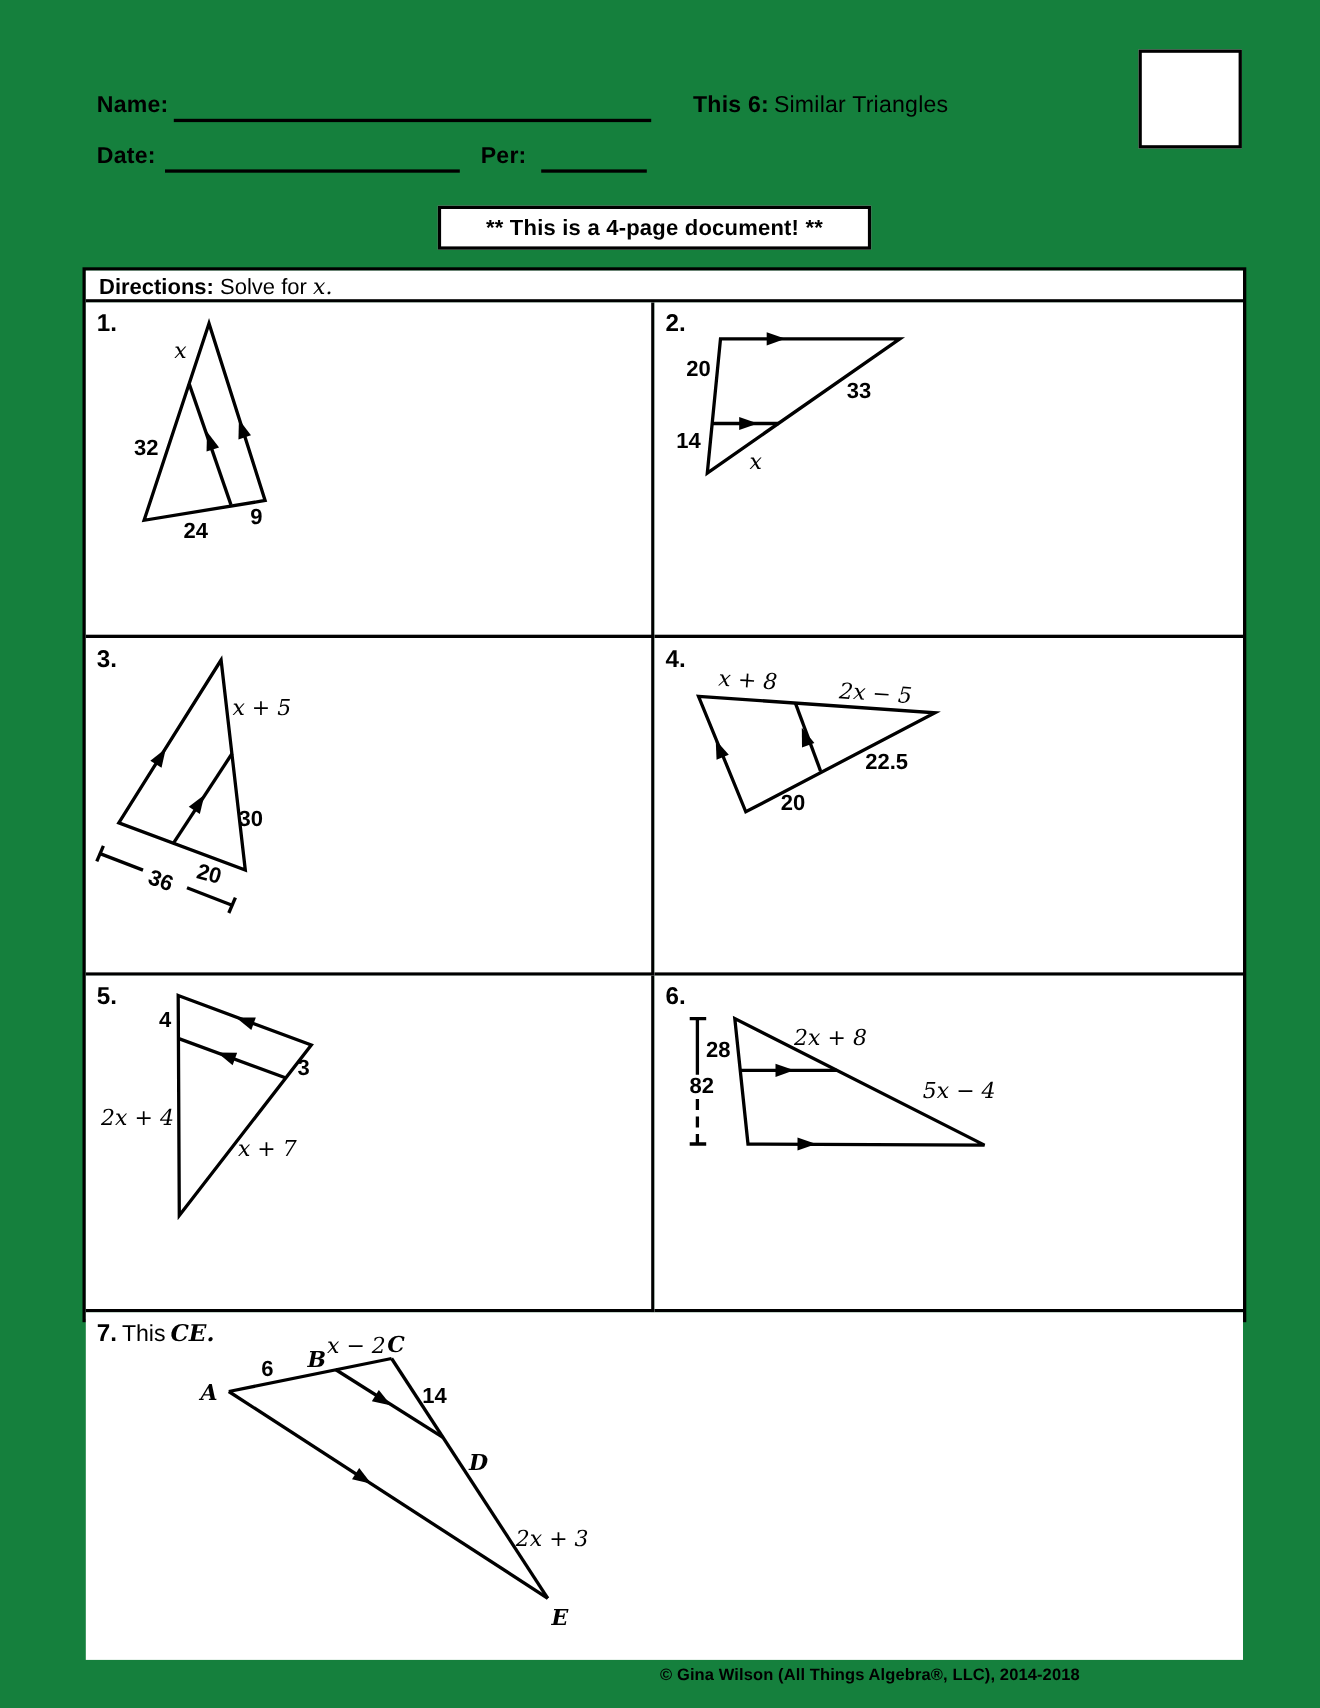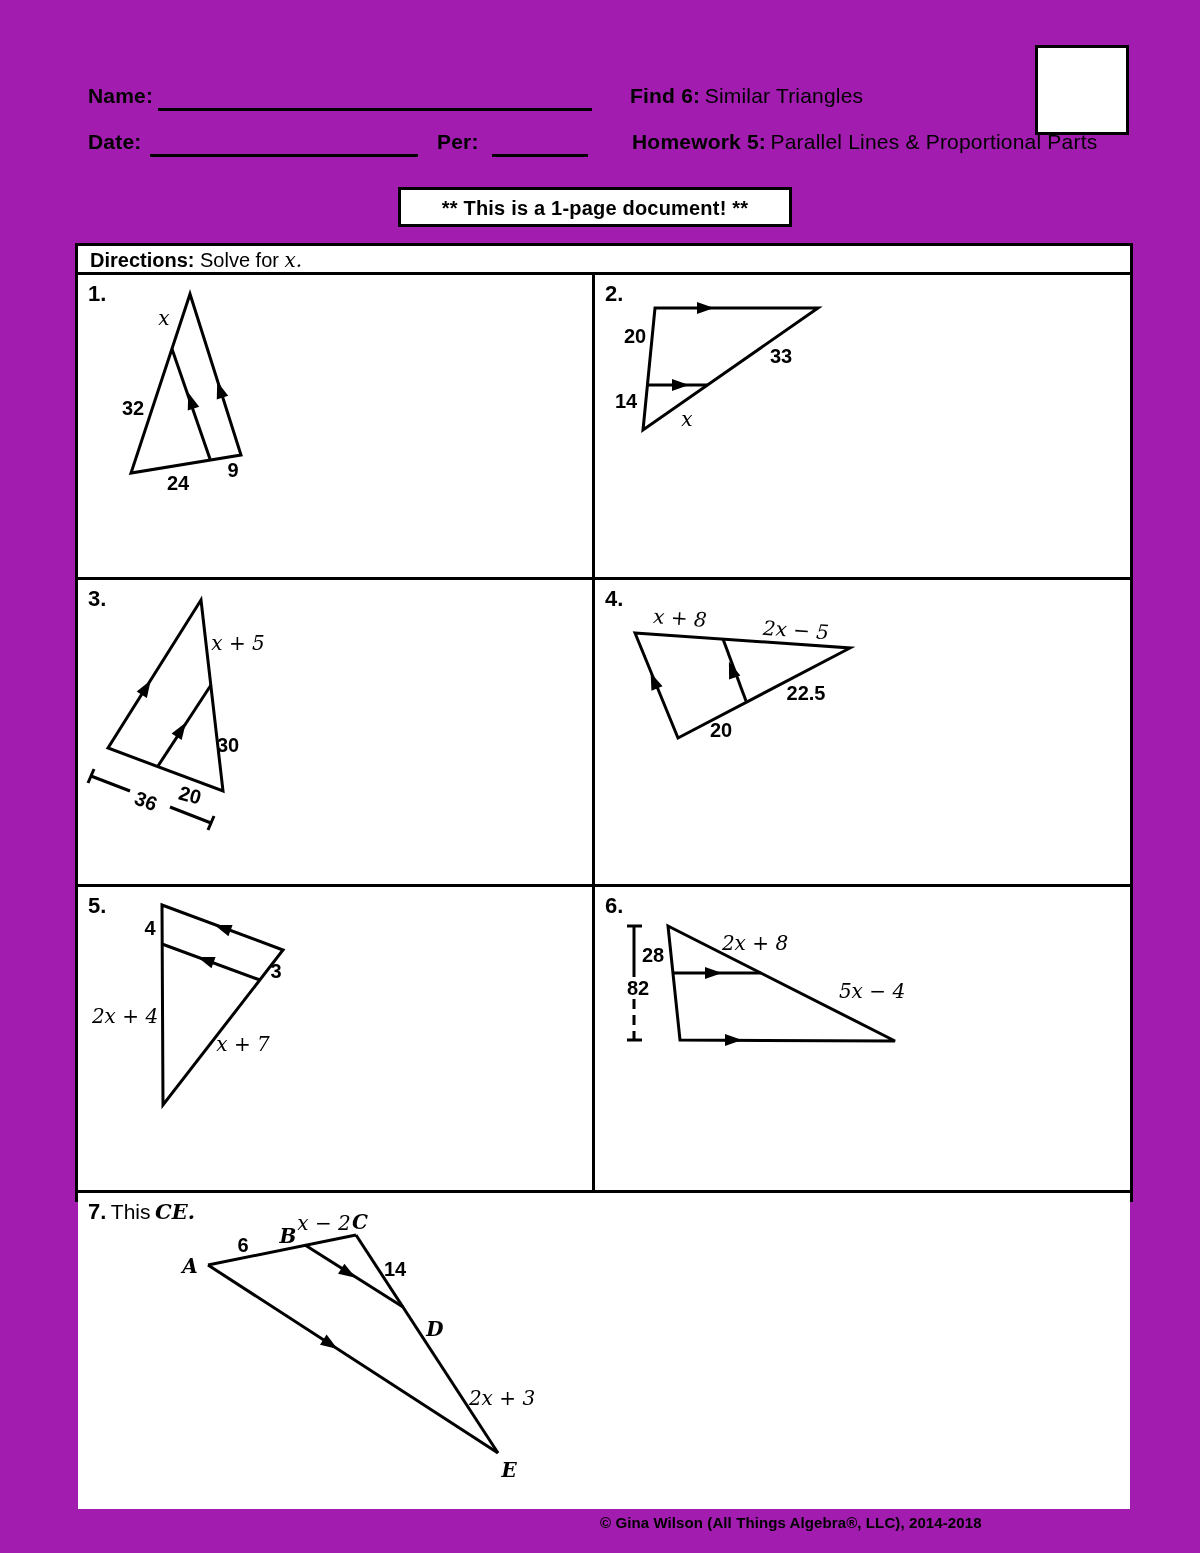--- a/index.html
+++ b/index.html
@@ -1,17 +1,17 @@
 <!DOCTYPE html>
 <html><head>
 <meta charset="utf-8">
 <style>
   html,body { margin:0; padding:0; background:#fff; }
   .page {
-    position:relative; width:1200px; height:1553px; background:#a21caf;
+    position:relative; width:1200px; height:1553px; background:#15803d;
     font-family:"Liberation Sans", sans-serif; color:#000; overflow:hidden;
   }
   .abs { position:absolute; }
   .hlabel { font-size:21px; font-weight:700; letter-spacing:0.2px; }
   .hvalue { font-size:21px; font-weight:400; letter-spacing:0.2px; }
   .blank { border-bottom:3px solid #000; }
   .hbox { border:3px solid #000; background:#fff; }
   .banner {
     border:3px solid #000; text-align:center; font-size:20px; font-weight:700;
     line-height:36px; background:#fff; letter-spacing:0.2px;
@@ -38,36 +38,32 @@
   .footer { font-size:15px; font-weight:700; text-align:left; letter-spacing:0.1px; }
 </style>
 </head>
 <body>
 
 <div class="page">
 
   <span class="abs hlabel" style="left:88px; top:84px;">Name:</span>
   <div class="abs blank" style="left:158px; top:86px; width:434px; height:22px;"></div>
   <span class="abs" style="left:630px; top:84px;">
-    <span class="hlabel">Find 6:</span>
+    <span class="hlabel">This 6:</span>
     <span class="hvalue">Similar Triangles</span>
   </span>
 
   <span class="abs hlabel" style="left:88px; top:130px;">Date:</span>
   <div class="abs blank" style="left:150px; top:132px; width:268px; height:22px;"></div>
   <span class="abs hlabel" style="left:437px; top:130px;">Per:</span>
   <div class="abs blank" style="left:492px; top:132px; width:96px; height:22px;"></div>
-  <span class="abs" style="left:632px; top:130px;">
-    <span class="hlabel">Homework 5:</span>
-    <span class="hvalue">Parallel Lines &amp; Proportional Parts</span>
-  </span>
 
   <div class="abs hbox" style="left:1035px; top:45px; width:88px; height:84px;"></div>
 
-  <div class="abs banner" style="left:398px; top:187px; width:394px; height:40px; box-sizing:border-box;">** This is a 1-page document! **</div>
+  <div class="abs banner" style="left:398px; top:187px; width:394px; height:40px; box-sizing:border-box;">** This is a 4-page document! **</div>
 
   <div class="abs tbl" style="left:75px; top:243px; width:1058px; height:959px; box-sizing:border-box;">
 
     <div class="cell b-b dirrow" style="left:0; top:0; width:1052px; height:29px;">
       <span class="dirlabel">Directions:</span>
       <span class="dirtext">Solve for</span>
       <span class="mathit">x.</span>
     </div>
 
     <div class="cell b-r b-b" style="left:0; top:29px; width:517px; height:305px;">

